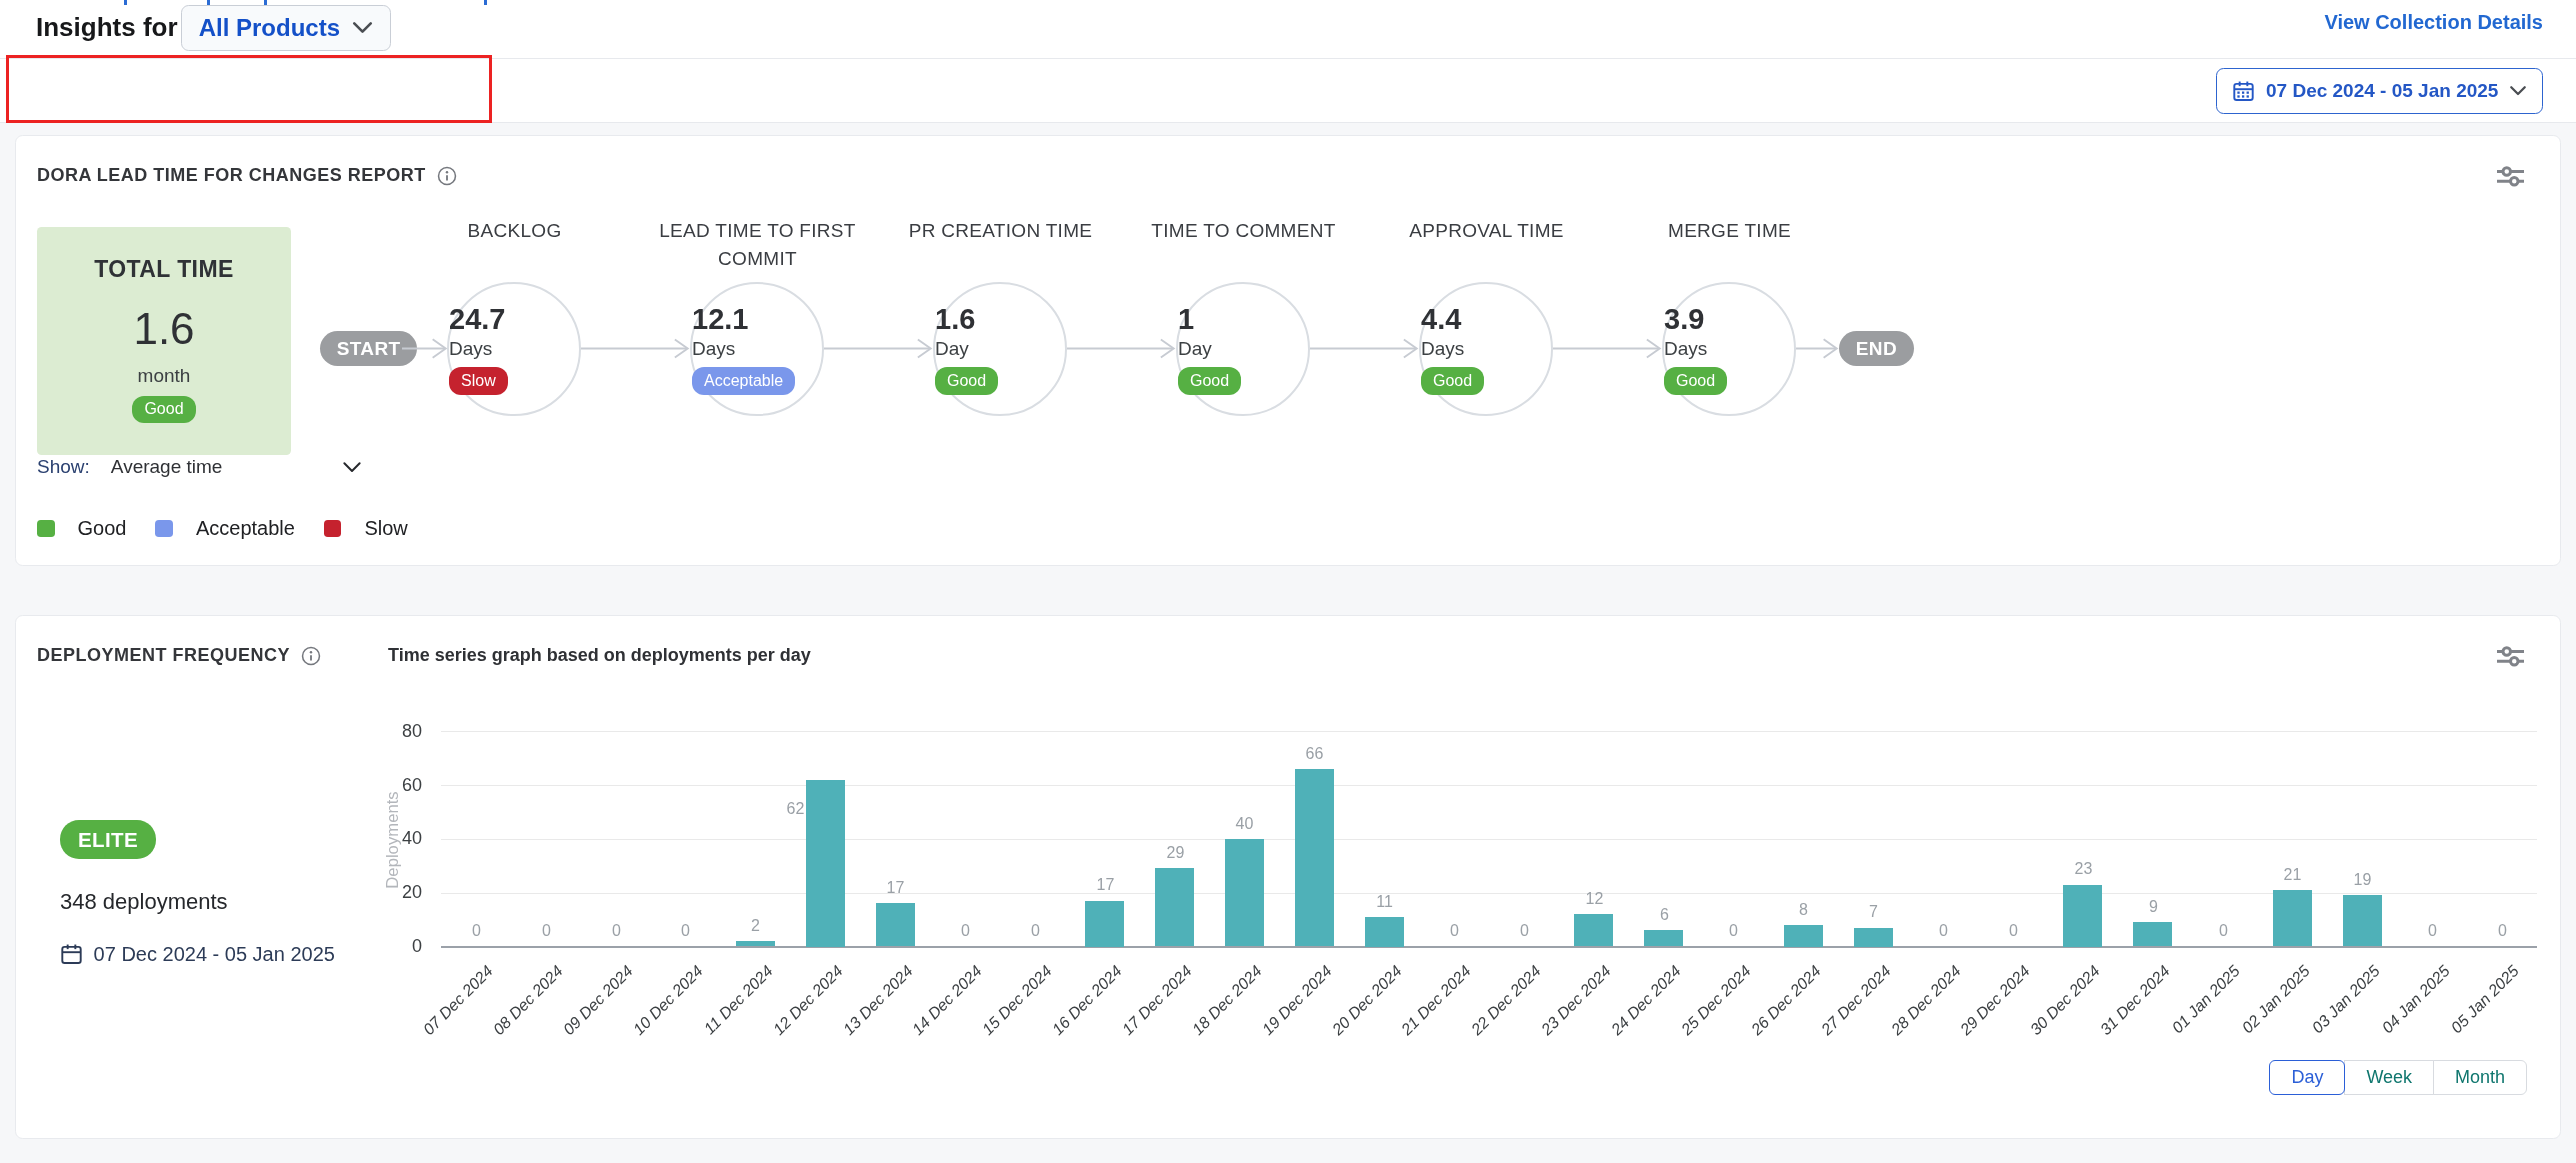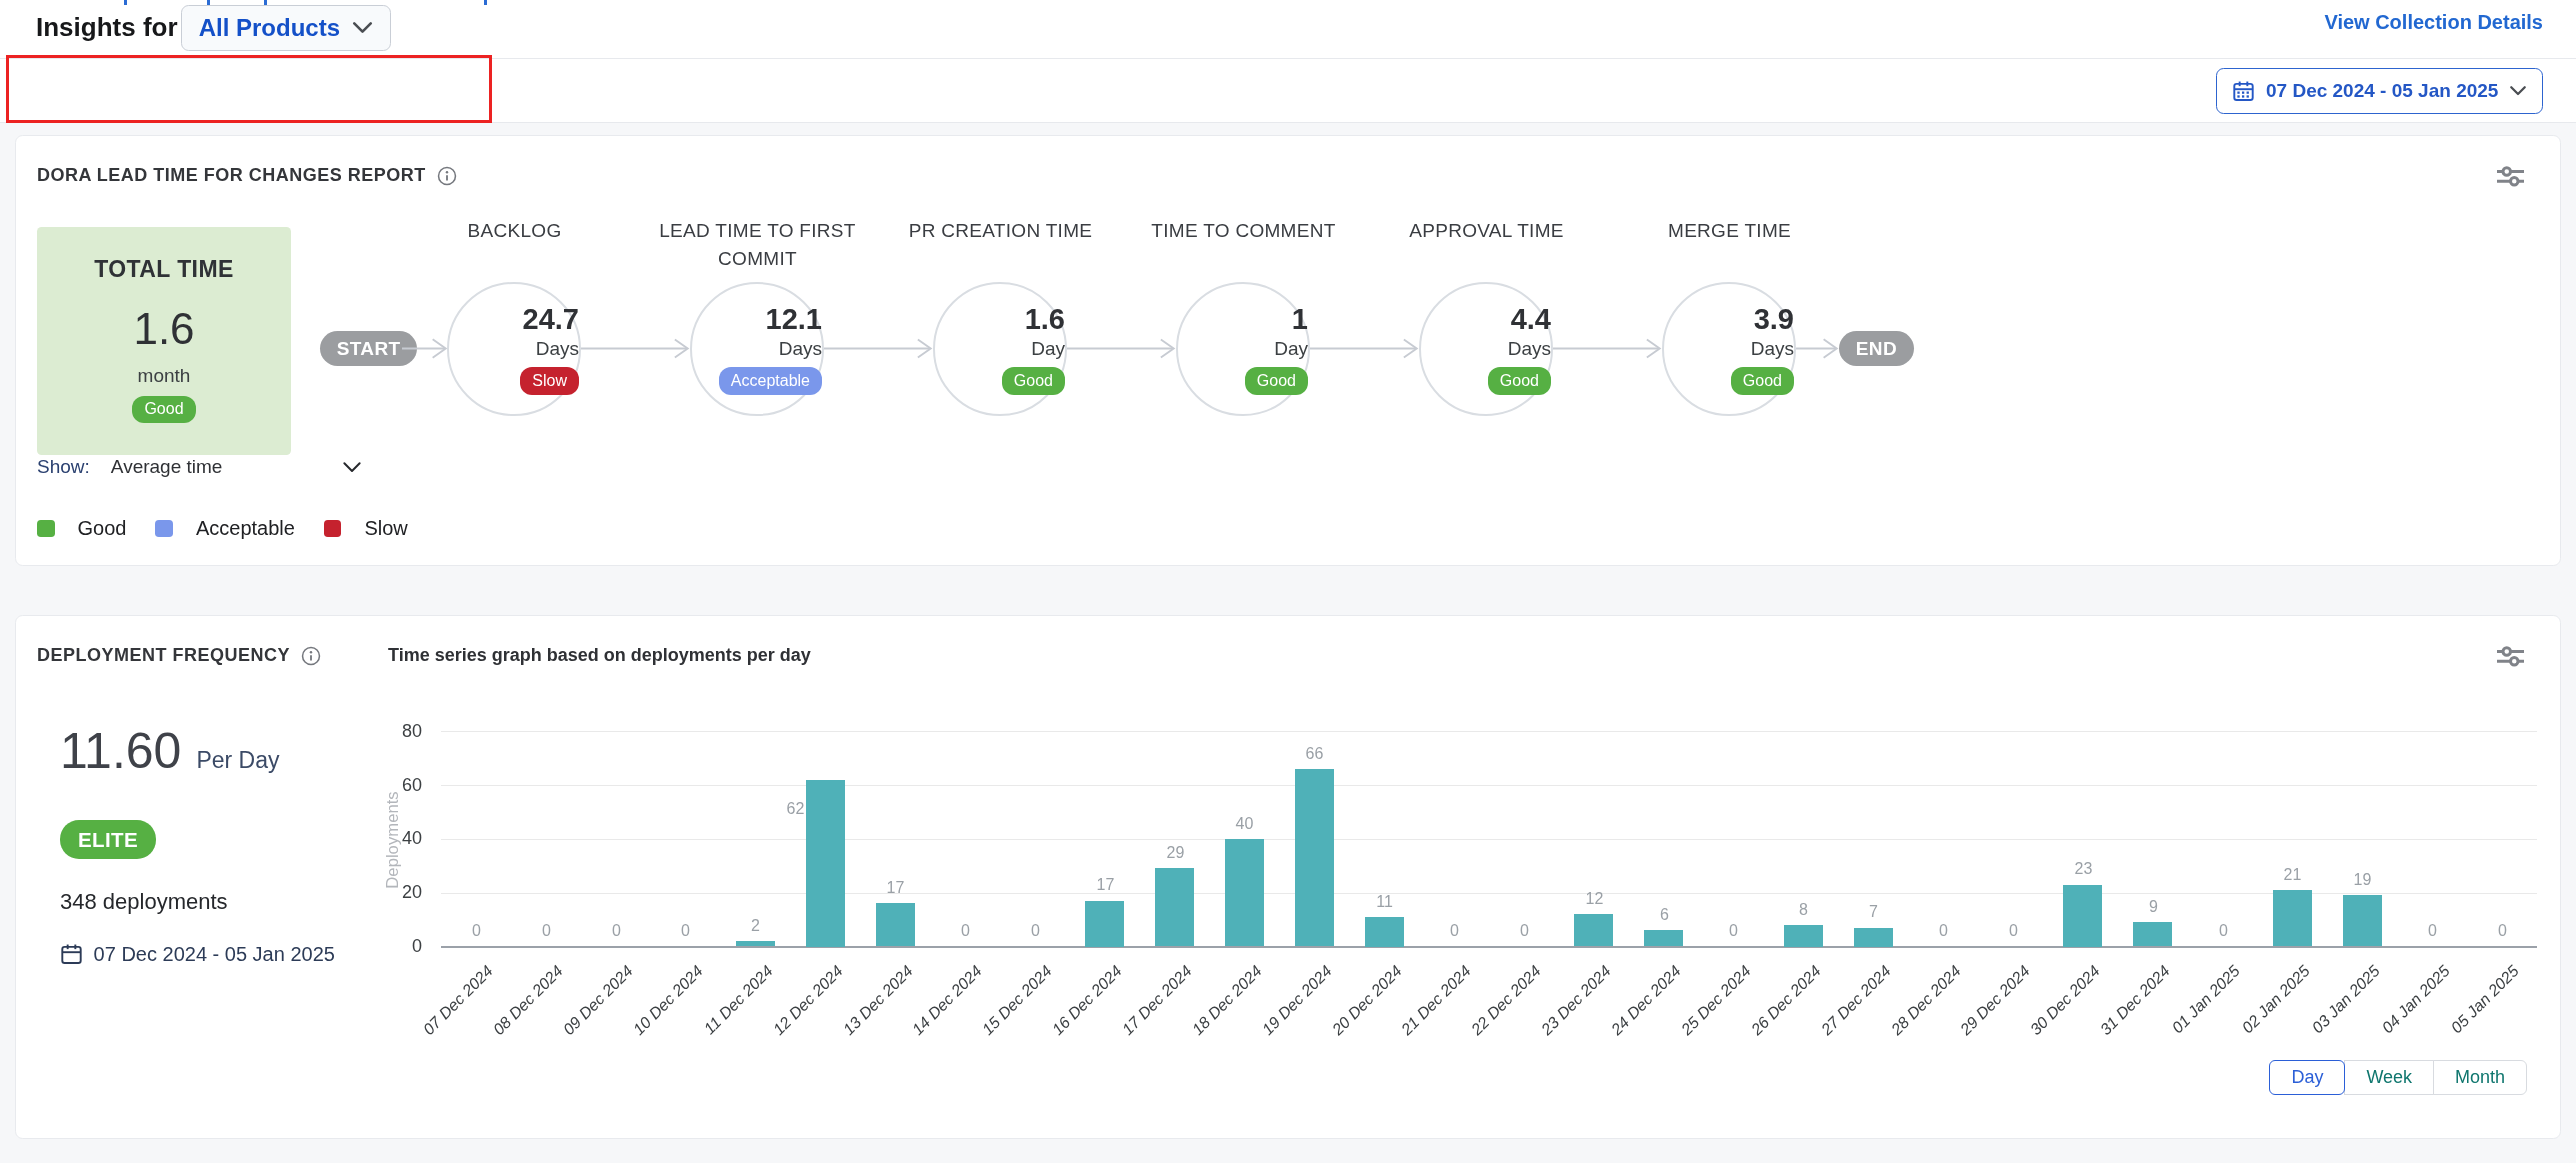--- a/index.html
+++ b/index.html
@@ -49,21 +49,21 @@
   .total-card .t-unit  { margin-top:10.6px; font-size:19px; color:#3c4043; }
   .pill { display:inline-block; color:#fff; font-size:16px; border-radius:12px; padding:4.6px 12px; }
   .total-card .pill { margin-top:9px; }
   .endpoint { position:absolute; top:195px; height:35px; display:flex; align-items:center;
     background:#9b9da0; color:#fff; font-size:19px; font-weight:700; letter-spacing:0.4px;
     border-radius:17.5px; padding:0 16.7px; }
   .stage-label { position:absolute; top:81px; width:205px; text-align:center;
     font-size:19px; font-weight:500; color:#3a3d42; letter-spacing:0.3px; line-height:28px; }
   .stage-circle { position:absolute; top:146px; width:134px; height:134px; border-radius:50%;
     background:#fff; border:2.3px solid #d9dde2; display:flex; flex-direction:column;
-    align-items:flex-end; justify-content:center; }
+    align-items:flex-start; justify-content:center; }
   .stage-circle .v { font-size:29px; font-weight:600; color:#2f3135; }
   .stage-circle .u { font-size:19px; color:#3c4043; margin-top:1.5px; }
   .stage-circle .pill { margin-top:7.6px; }
   .flow-arrow { position:absolute; top:201px; }
   .show-row { position:absolute; left:21px; top:320px; display:flex; align-items:center; gap:21px; cursor:pointer; }
   .show-row .show-lbl { font-size:19px; color:#2b4170; }
   .show-row .show-val { font-size:19px; color:#2f3135; }
   .show-row svg { margin-left:99px; }
   .legend { position:absolute; left:21px; top:381px; display:flex; align-items:center; gap:23px; }
   .legend .sw { width:17.5px; height:17.5px; border-radius:3.8px; }
@@ -271,24 +271,20 @@
   <span class="chart-subtitle">Time series graph based on deployments per day</span>
   <span class="sliders icon">
     <svg width="33" height="26" viewBox="0 0 44 34">
         <line x1="4" y1="11" x2="40" y2="11" stroke="#808389" stroke-width="4"></line>
         <circle cx="17" cy="11" r="5" fill="#fff" stroke="#808389" stroke-width="4"></circle>
         <line x1="4" y1="24" x2="40" y2="24" stroke="#808389" stroke-width="4"></line>
         <circle cx="27" cy="24" r="5" fill="#fff" stroke="#808389" stroke-width="4"></circle>
       </svg>
   </span>
 
-  <div class="rate-row">
-    <span class="rate-val">11.60</span>
-    <span class="rate-unit">Per Day</span>
-  </div>
   <span class="elite-pill">ELITE</span>
   <span class="deploy-count">348 deployments</span>
   <div class="deploy-range">
     <span class="icon">
       <svg width="23" height="23" viewBox="0 0 30 30">
           <rect x="3" y="5" width="24" height="21" rx="3" fill="none" stroke="#2c3b57" stroke-width="2.5"></rect>
           <line x1="3" y1="12" x2="27" y2="12" stroke="#2c3b57" stroke-width="2.5"></line>
           <line x1="10" y1="2" x2="10" y2="8" stroke="#2c3b57" stroke-width="2.5"></line>
           <line x1="20" y1="2" x2="20" y2="8" stroke="#2c3b57" stroke-width="2.5"></line>
         </svg>

